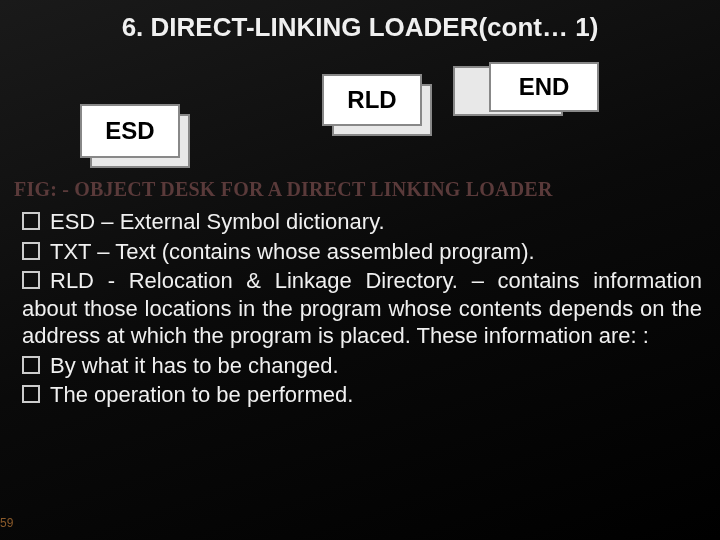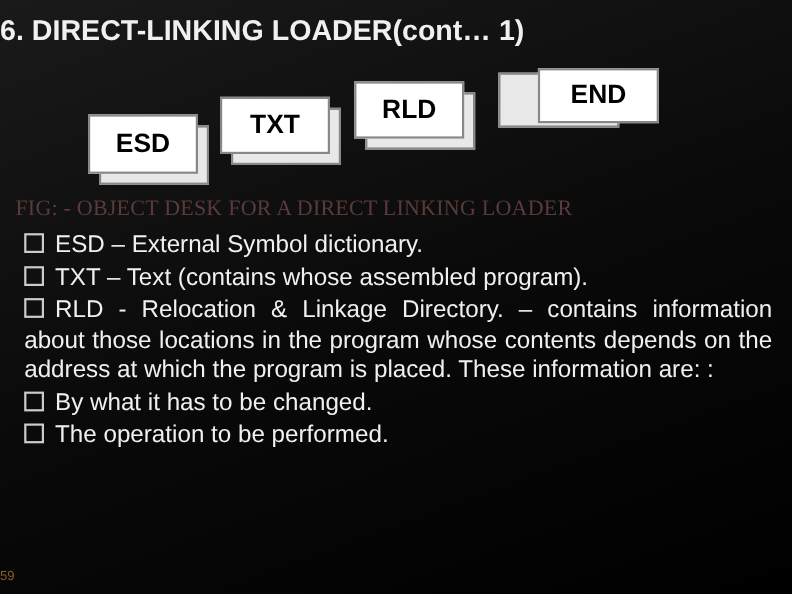--- a/index.html
+++ b/index.html
@@ -16,21 +16,21 @@
   .slide {
     width: 720px;
     height: 540px;
     position: relative;
   }
   .title {
     position: absolute;
     top: 12px;
     left: 0;
     width: 720px;
-    text-align: left;
+    text-align: center;
     font-weight: bold;
     font-size: 26px;
     color: #f0f0f0;
   }
   .boxes {
     position: absolute;
     top: 58px;
     left: 50px;
     width: 620px;
     height: 100px;
@@ -73,21 +73,21 @@
   .b-txt .box-bg { left: 10px; top: 10px;}
   .b-txt .box-fg { left: 0; top: 0; font-size: 24px;}
   
   .b-esd { left: 30px; top: 46px; width: 100px; height: 54px; text-align: center; }
   .b-esd .box-bg { left: 10px; top: 10px;}
   .b-esd .box-fg { left: 0; top: 0; font-size: 24px;}
   .fig {
     position: absolute;
     top: 178px;
     left: 14px;
-    font-weight: normal;
+    font-weight: bold;
     font-family: Georgia, 'Times New Roman', serif;
     font-size: 20px;
     color: #5a3a3a;
     letter-spacing: 0.2px;
   }
   .bullets {
     position: absolute;
     top: 208px;
     left: 22px;
     width: 680px;
@@ -128,24 +128,20 @@
 
   <div class="boxes">
     <div class="box-outer b-end">
       <div class="box-bg"></div>
       <div class="box-fg">END</div>
     </div>
     <div class="box-outer b-rld">
       <div class="box-bg"></div>
       <div class="box-fg">RLD</div>
     </div>
-    <div class="box-outer b-txt">
-      <div class="box-bg"></div>
-      <div class="box-fg">TXT</div>
-    </div>
     <div class="box-outer b-esd">
       <div class="box-bg"></div>
       <div class="box-fg">ESD</div>
     </div>
   </div>
 
   <div class="fig">FIG: - OBJECT DESK FOR A DIRECT LINKING LOADER</div>
 
   <div class="bullets">
     <p class="bl"><span class="cb"></span><span>ESD – External Symbol dictionary.</span></p>

